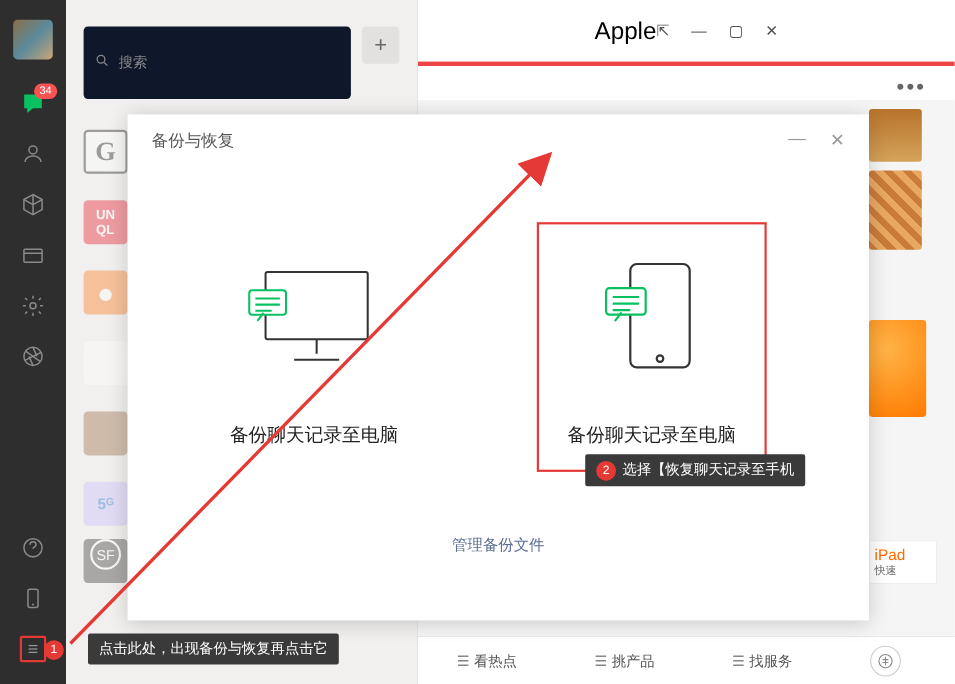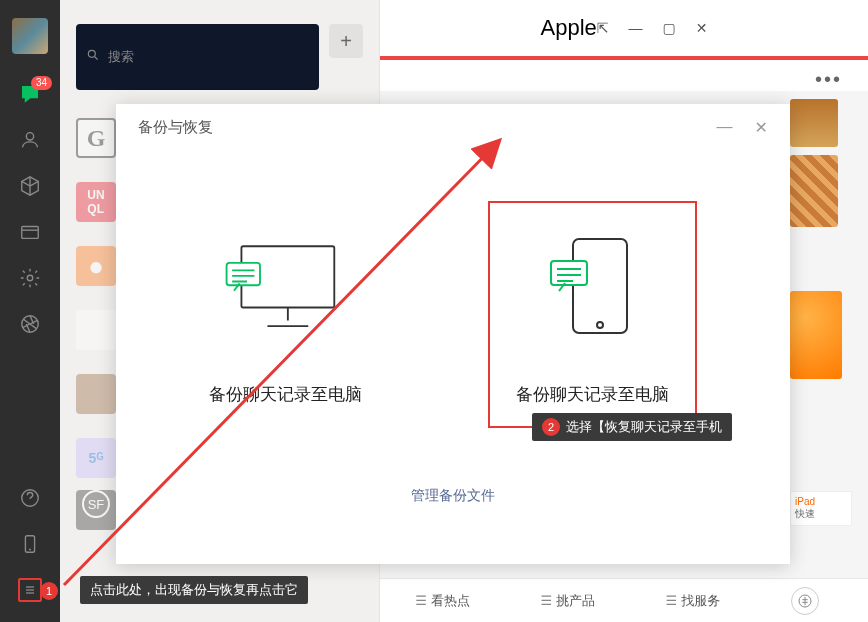--- a/index.html
+++ b/index.html
@@ -190,21 +190,21 @@
     <div class="content">
       <div class="thumbs">
         <div class="thumb" style="background:linear-gradient(#b8732c,#d4a35a)"></div>
         <div class="thumb" style="background:repeating-linear-gradient(45deg,#c97b3a,#c97b3a 6px,#e8a862 6px,#e8a862 12px);height:72px"></div>
       </div>
       <div class="side-preview" style="top:200px">
         <div class="thumb" style="background:radial-gradient(circle at 30% 30%,#ffb347,#ff7b00);width:52px;height:88px;border-radius:3px"></div>
       </div>
       <div class="side-preview" style="top:400px;right:16px;width:62px;font-size:10px;color:#666">
         <div style="background:#fff;border:1px solid #eee;padding:4px">
-          <div style="color:#ff6a00;font-size:10px"><span> iPad</span></div>
+          <div style="color:#ff6a00;font-size:14px"><span> iPad</span></div>
           <div>快速</div>
         </div>
       </div>
     </div>
 
     <div class="bottom-nav">
       <div class="nav-item">
           <span class="nav-icon">☰</span>
           <span>看热点</span>
         </div>

